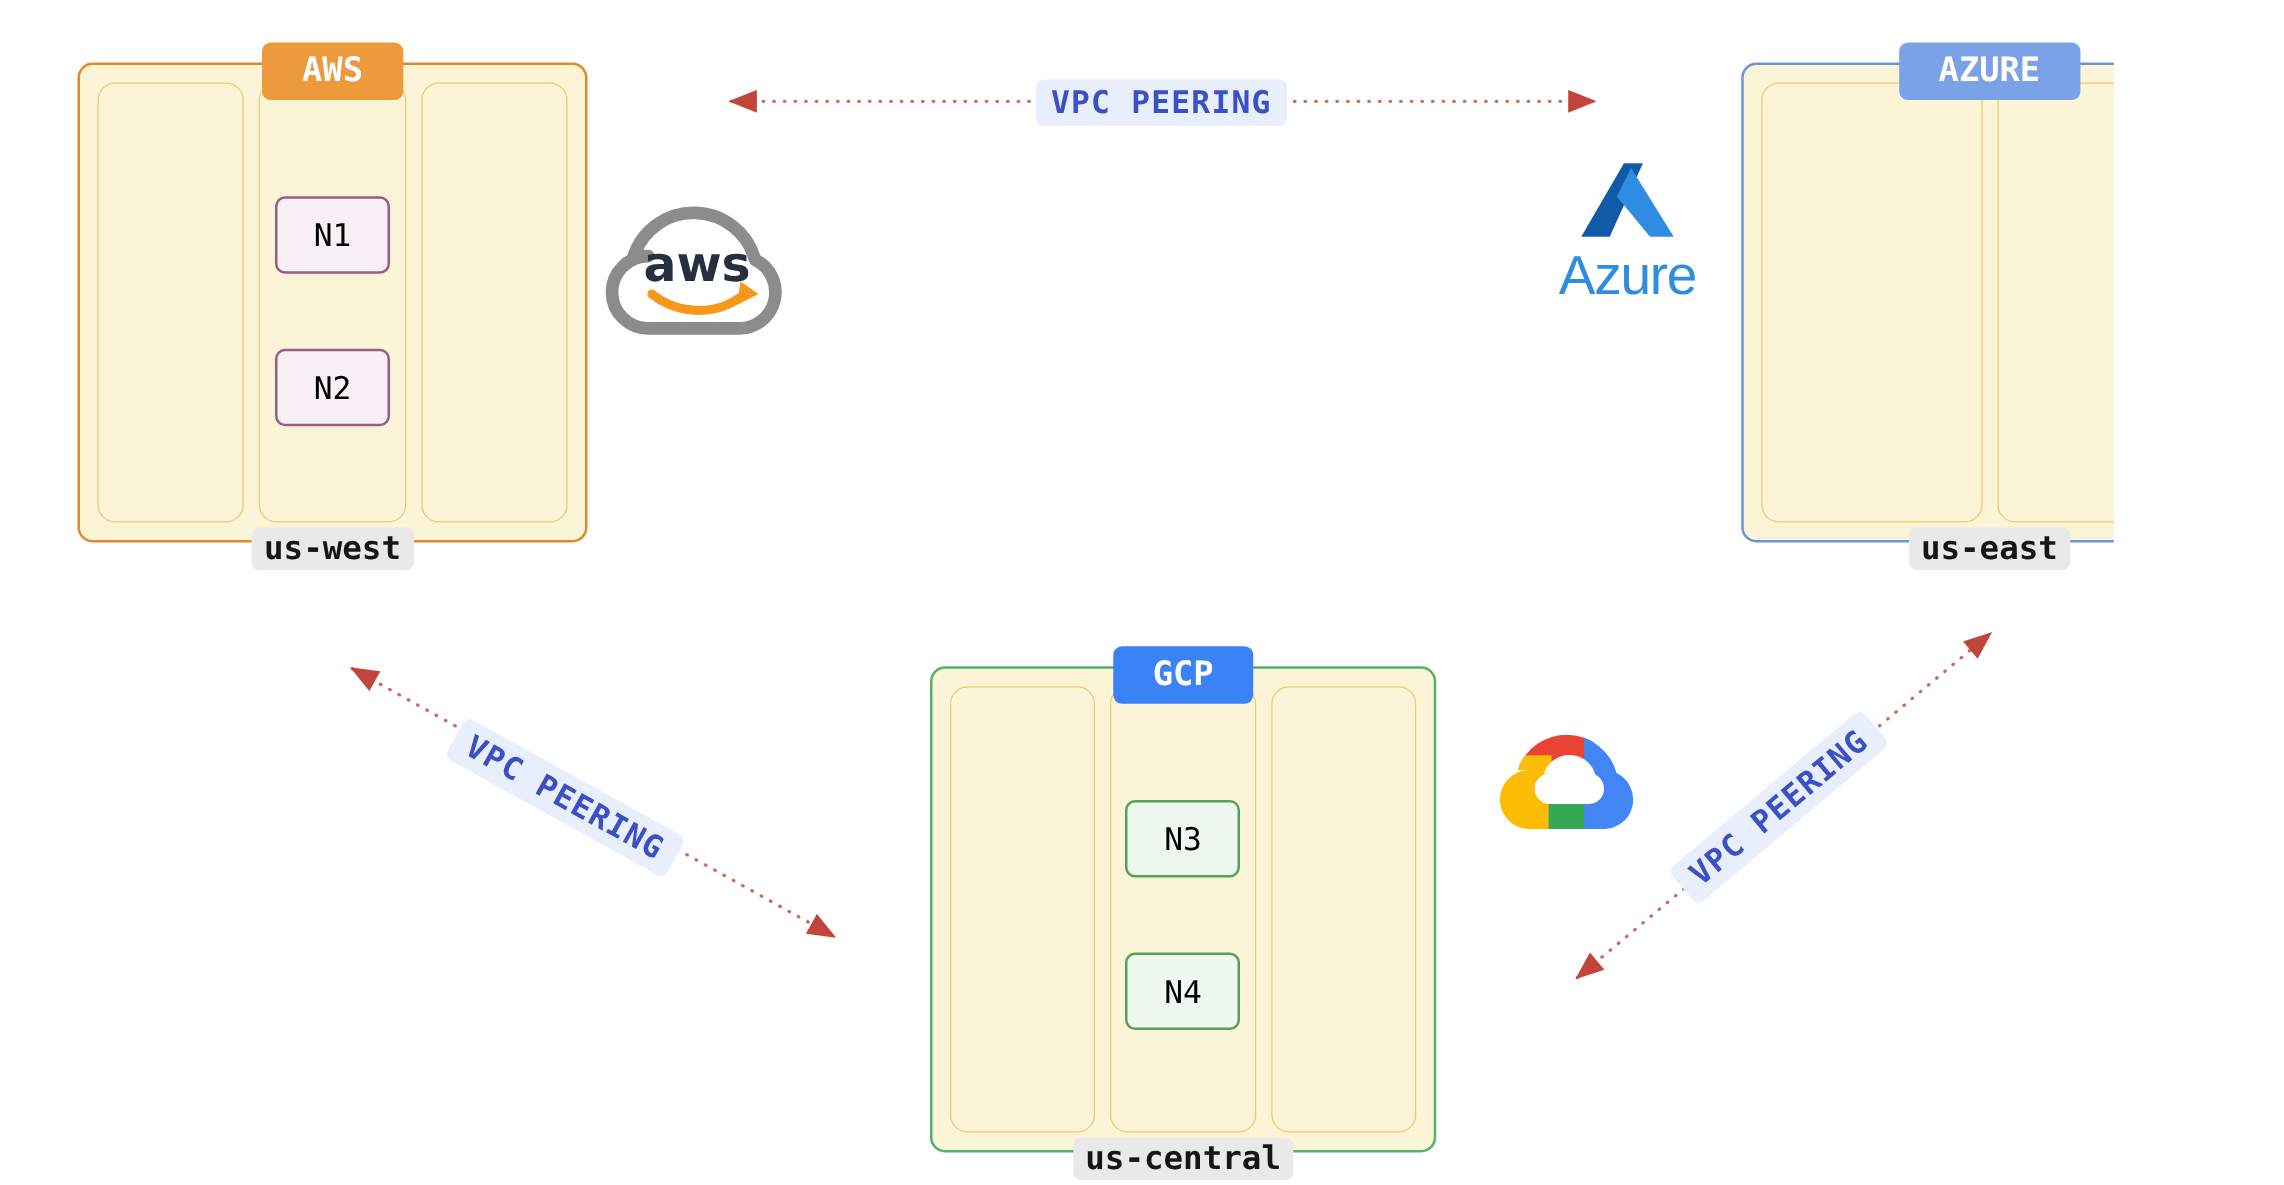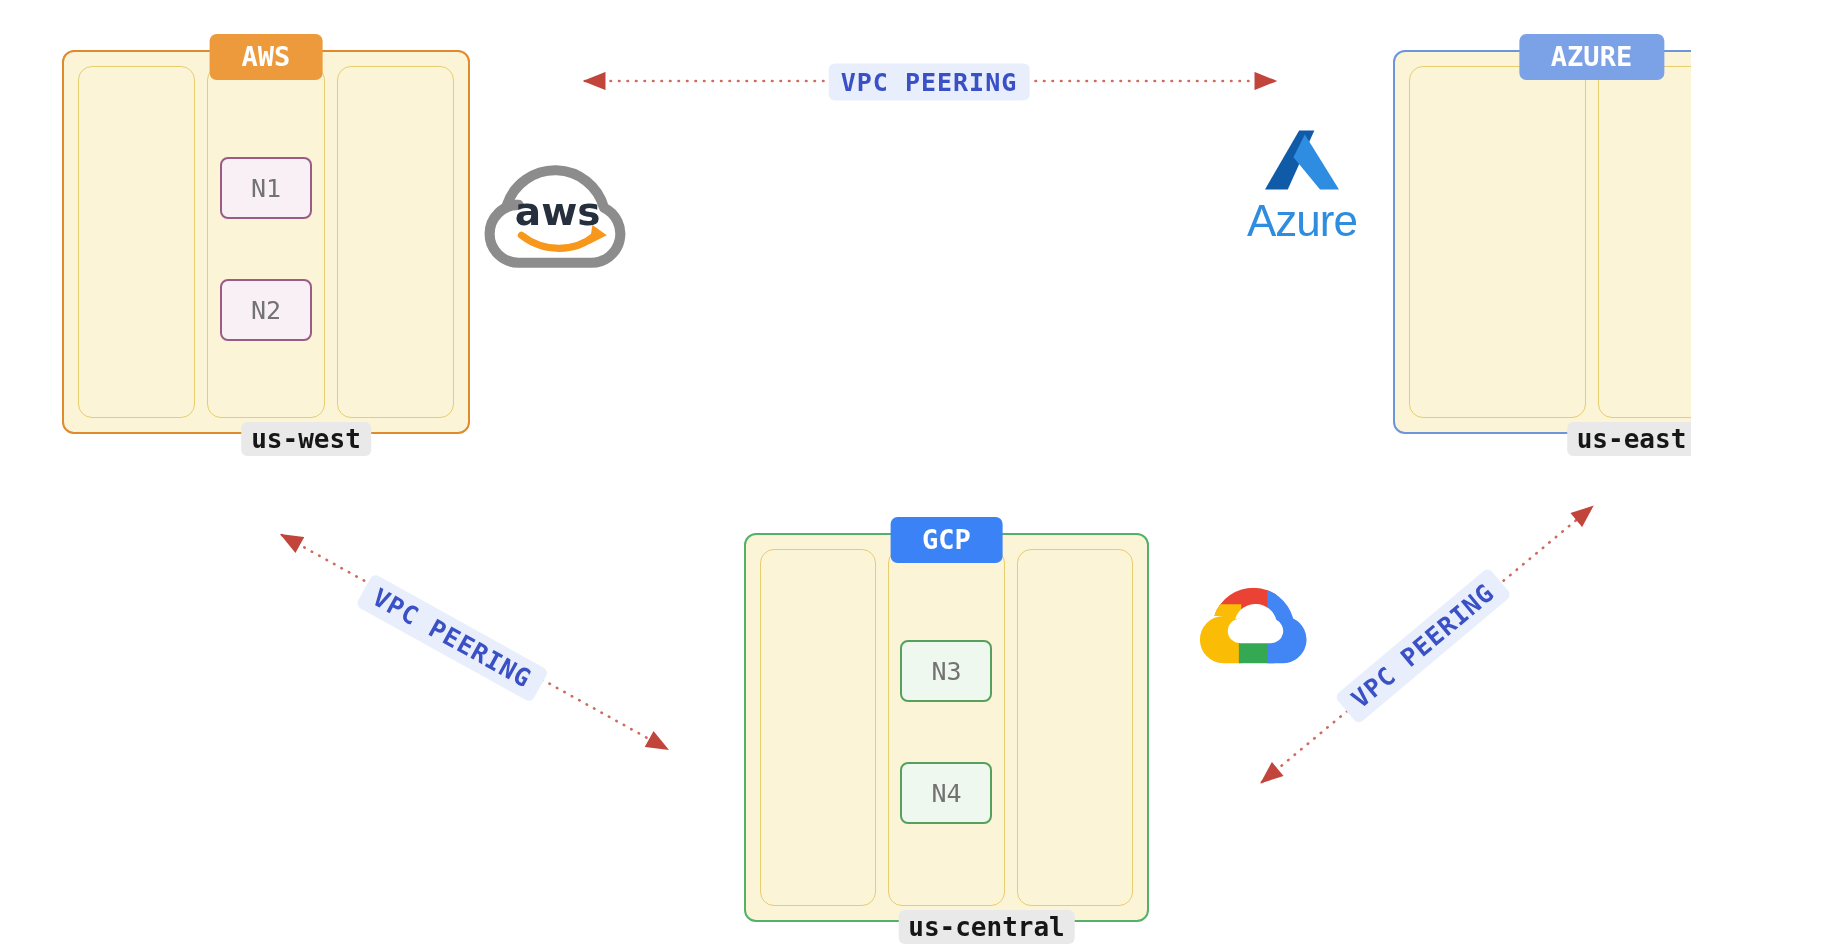--- a/index.html
+++ b/index.html
@@ -19,24 +19,24 @@
   .lane{flex:1;border:1.5px solid #E6CE6E;border-radius:14px;background:#FCF4D6;
         display:flex;flex-direction:column;align-items:center;padding-top:90px;gap:60px;box-sizing:border-box;}
 
   .tab{position:absolute;top:-18px;left:50%;transform:translateX(-50%);height:46px;line-height:46px;
        padding:0 32px;border-radius:7px;color:#ffffff;font-weight:bold;font-size:27px;white-space:nowrap;}
   .tab-aws{background:#EC9A3B;}
   .tab-azure{background:#7BA1E6;}
   .tab-gcp{background:#3b82f6;}
 
   .region{position:absolute;bottom:-24px;left:50%;transform:translateX(-50%);background:#E9E9E9;
-          border-radius:6px;padding:2px 10px;font-weight:bold;font-size:26px;color:#161616;white-space:nowrap;margin-left:40px;}
+          border-radius:6px;padding:2px 10px;font-weight:bold;font-size:26px;color:#161616;white-space:nowrap;}
 
   .node{width:92px;height:62px;border-radius:8px;display:flex;align-items:center;justify-content:center;
-        font-size:25px;color:#737373;box-sizing:border-box;}
+        font-size:25px;color:#000000;box-sizing:border-box;}
   .node-aws{border:2px solid #9A5B85;background:#F8F0F4;}
   .node-azure{border:2px solid #5C7FD6;background:#EDF2FC;}
   .node-gcp{border:2px solid #56A05E;background:#EFF8EF;}
 
   
   .edge-label{position:absolute;transform:translate(-50%,-50%) rotate(var(--rot,0deg));
               background:#E8EEFB;color:#3A50C5;font-weight:600;font-size:25px;letter-spacing:1px;
               padding:4px 12px;border-radius:6px;white-space:nowrap;}
   .edge-label-top{left:929px;top:82px;--rot:0deg;}
   .edge-label-left{left:452px;top:638px;--rot:29deg;}

